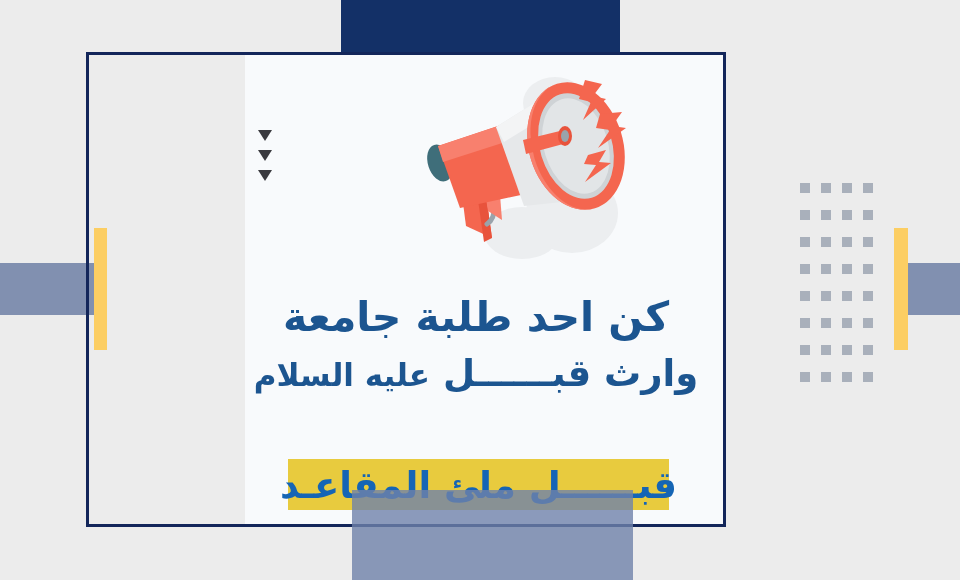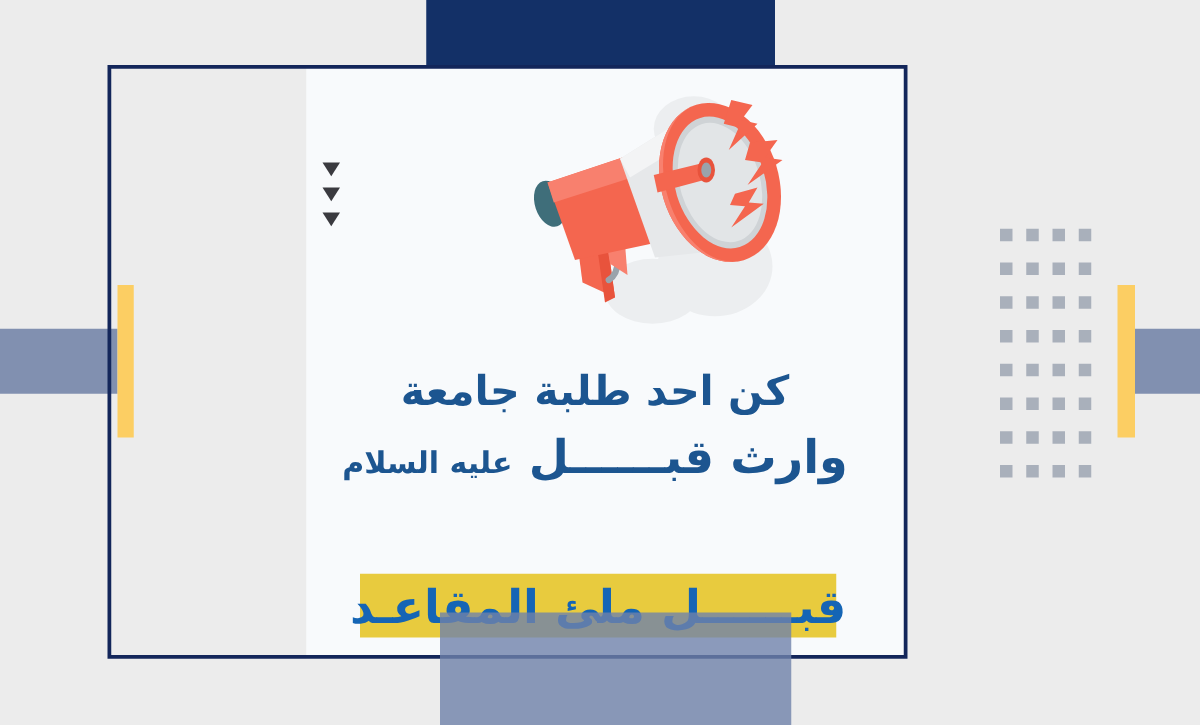--- a/index.html
+++ b/index.html
@@ -131,37 +131,37 @@
   .headline {
     position: absolute;
     left: 245px;
     top: 296px;
     width: 462px;
     direction: rtl;
     text-align: center;
     font-family: "DejaVu Sans", sans-serif;
   }
   .line1 {
-    font-size: 33px;
+    font-size: 41px;
     font-weight: bold;
     color: #1c5590;
     letter-spacing: 0px;
     line-height: 1.05;
     white-space: nowrap;
   }
   .line2 {
     margin-top: 16px;
     font-size: 37px;
     font-weight: bold;
     color: #1c5590;
     line-height: 1.05;
     white-space: nowrap;
   }
   .line2 .small {
-    font-size: 24px;
+    font-size: 31px;
     font-weight: bold;
   }
   .line3-wrap {
     position: absolute;
     left: 288px;
     top: 459px;
     width: 381px;
     height: 51px;
     background: #e8cb3e;
     display: flex;

